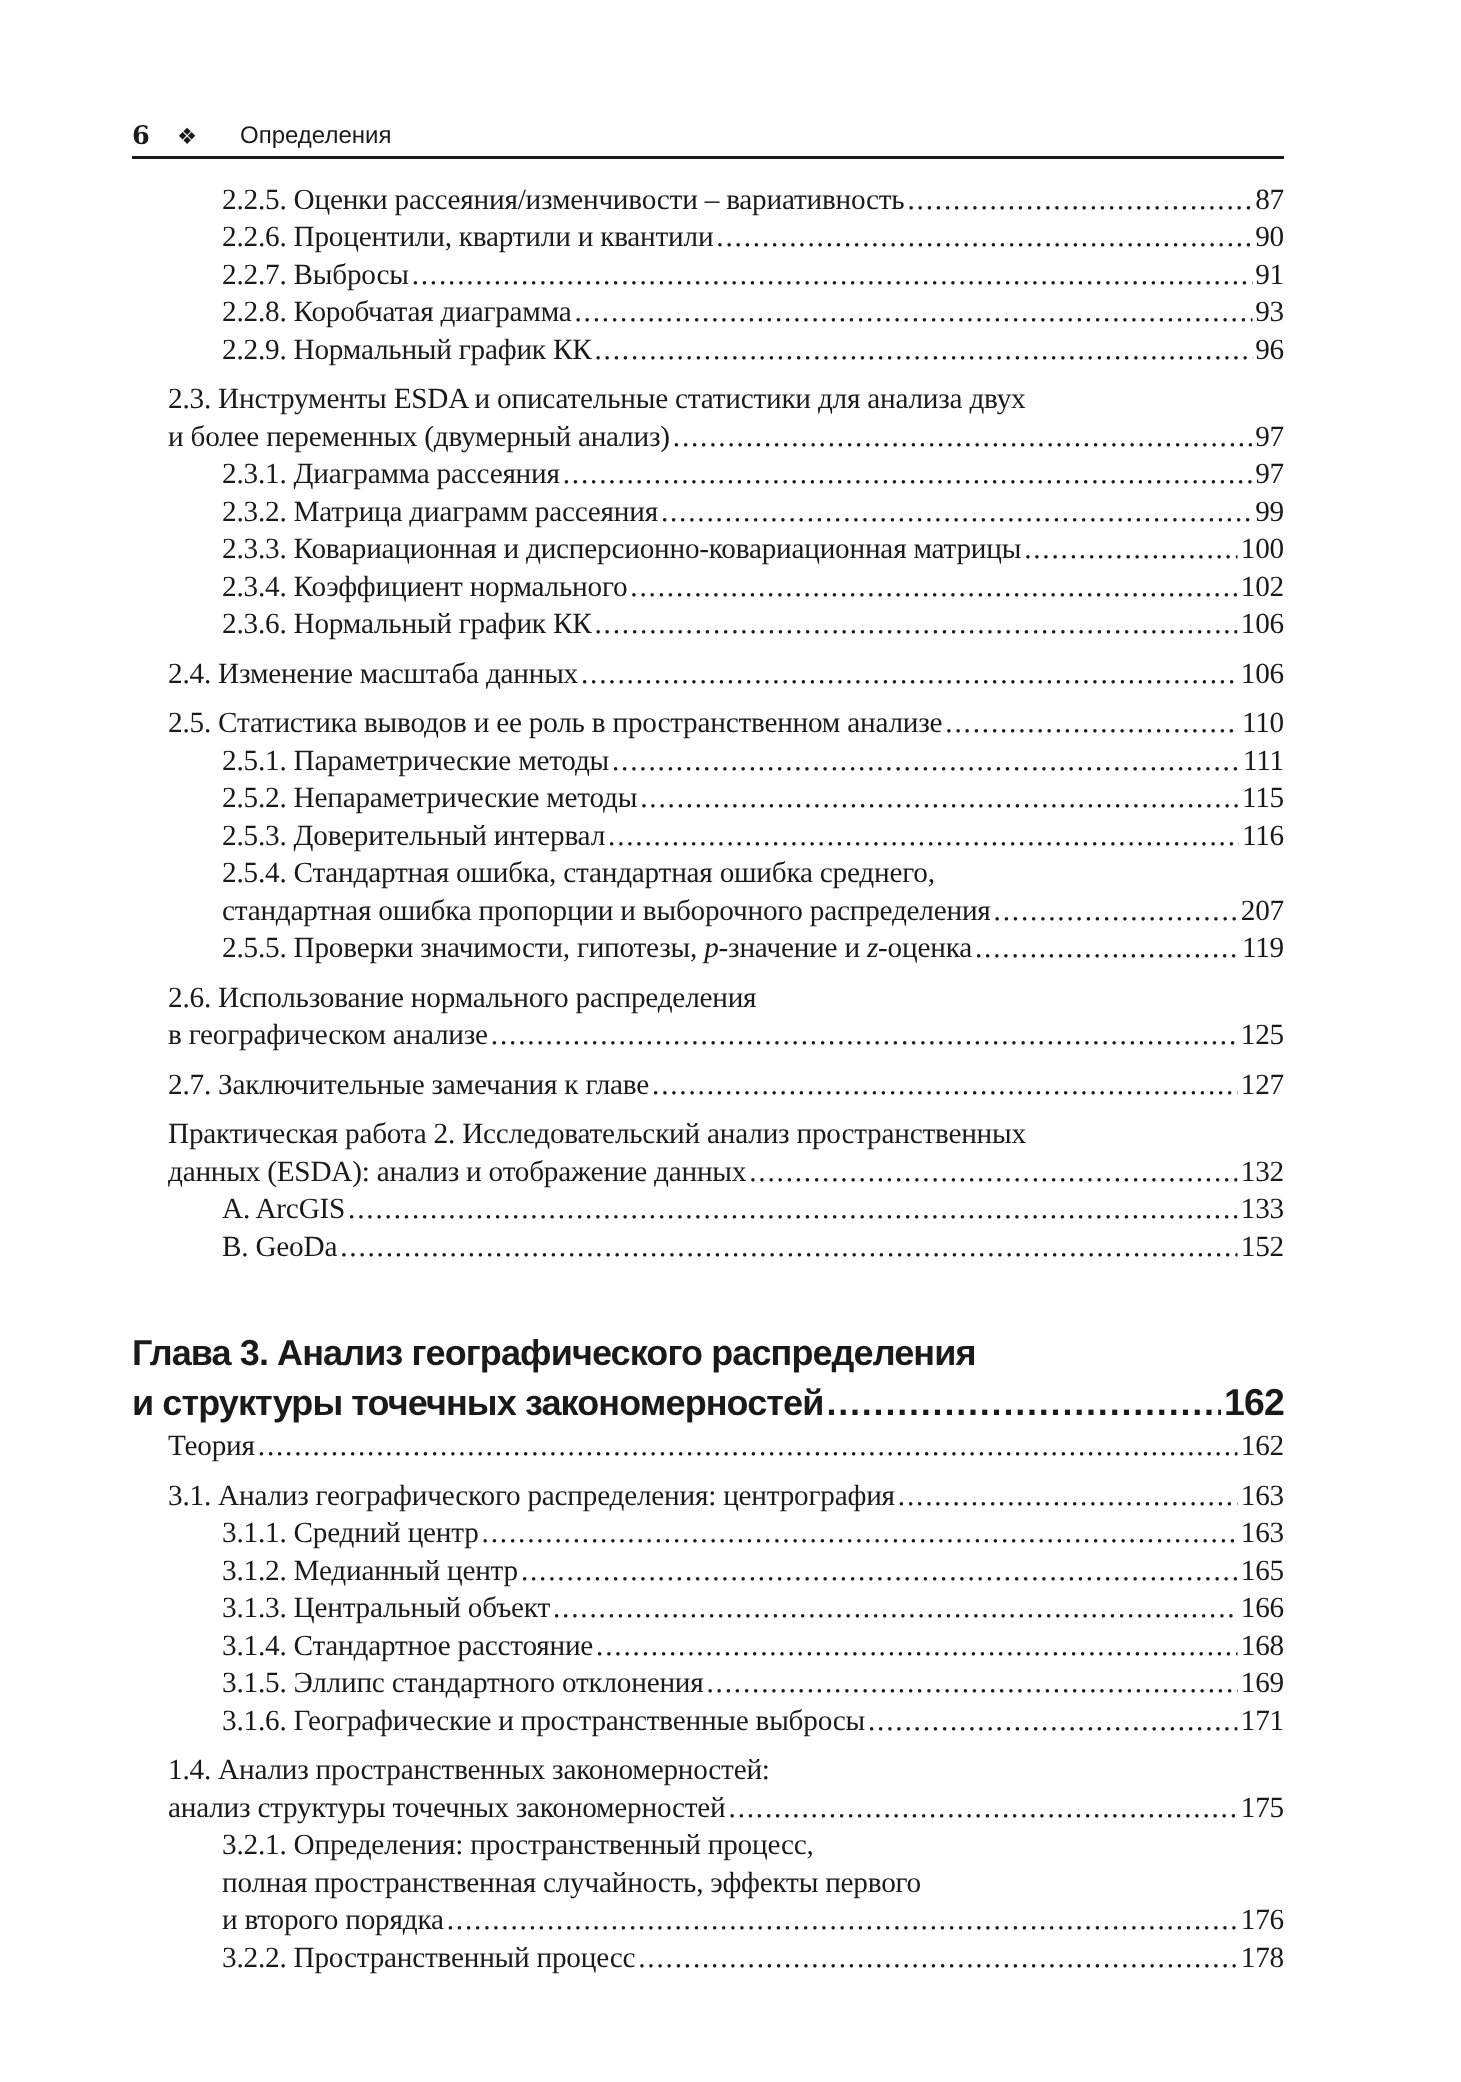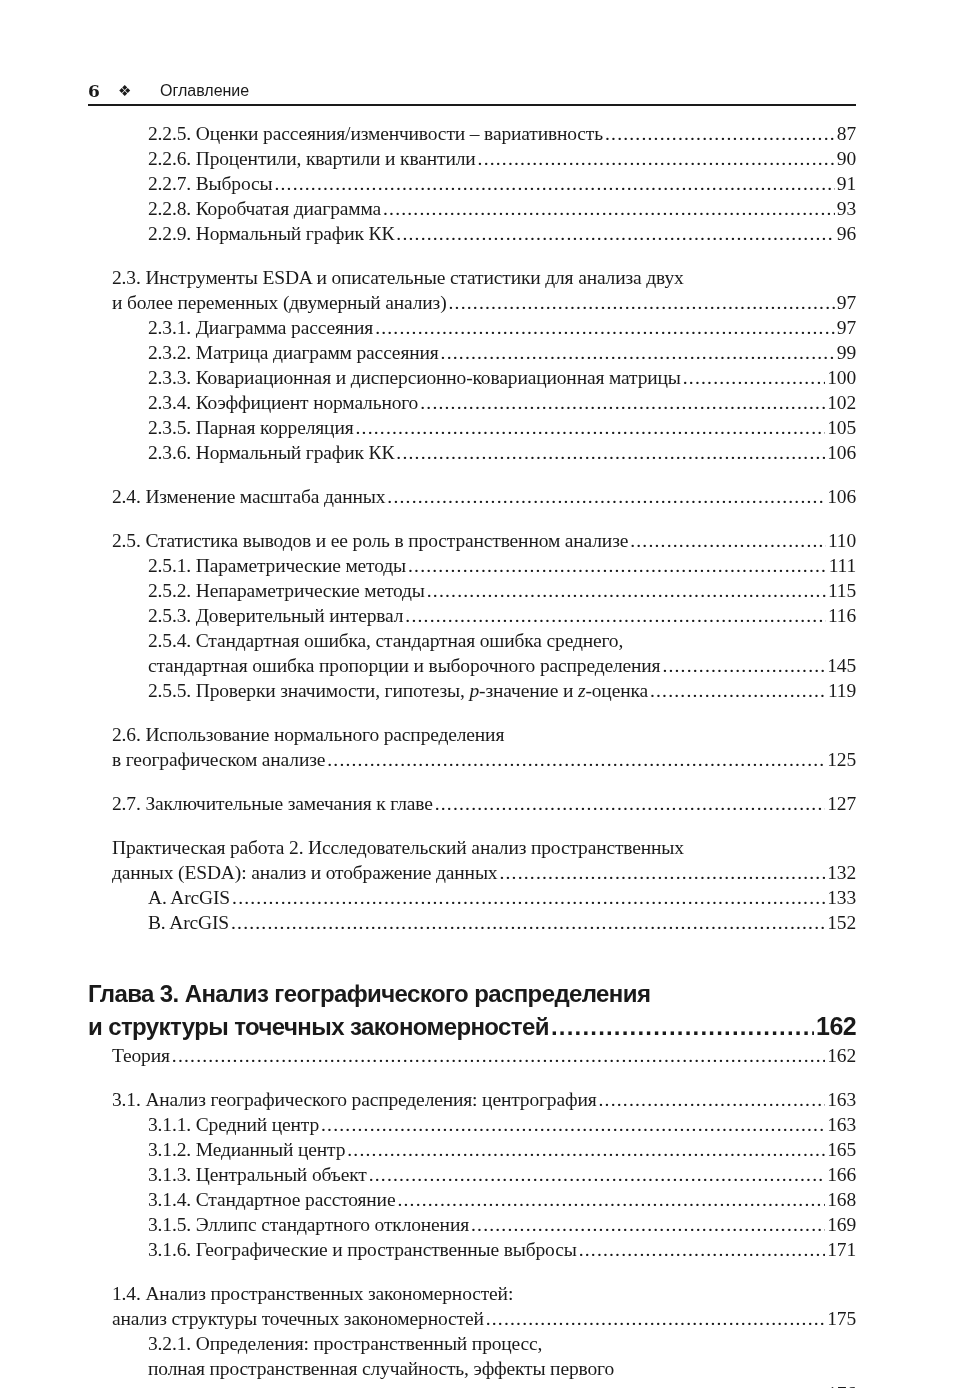--- a/index.html
+++ b/index.html
@@ -4,40 +4,40 @@
 <style>
   html, body { margin: 0; padding: 0; background: #ffffff; }
   body { width: 974px; height: 1388px; position: relative; overflow: hidden; color: #1a1a1a; }
   .page { position: absolute; left: 88px; top: 0; width: 768px; }
   .header { position: absolute; top: 78px; left: 0; width: 768px; height: 26px; border-bottom: 2px solid #1a1a1a; display: flex; align-items: center; }
   .pgnum { font-family: "DejaVu Serif", serif; font-weight: bold; font-size: 17px; width: 26px; }
   .orn { font-family: "DejaVu Sans", sans-serif; font-size: 15px; width: 42px; text-align: left; padding-left: 4px; }
   .htitle { font-family: "Liberation Sans", sans-serif; font-size: 16px; }
   .toc { position: absolute; top: 121px; left: 0; width: 768px; font-family: "Liberation Serif", serif; font-size: 19.5px; letter-spacing: -0.15px; }
   .row { display: flex; align-items: baseline; height: 25px; line-height: 25px; white-space: nowrap; }
-  .row.gap { margin-top: 19px; }
+  .row.gap { margin-top: 8px; }
   .row .lbl { flex: 0 0 auto; }
   .row .dots { flex: 1 1 auto; overflow: hidden; margin: 0 2px; }
   .row .dots::before { content: "......................................................................................................................................................................................................................."; letter-spacing: 1.2px; }
   .row .pg { flex: 0 0 auto; text-align: left; }
   .ind1 { padding-left: 24px; }
   .ind2 { padding-left: 60px; }
   .chap { font-family: "Liberation Sans", sans-serif; font-weight: bold; font-size: 24px; letter-spacing: -0.6px; height: 33px; line-height: 33px; }
   .chap-first { margin-top: 42px; }
   .chap .pg { font-size: 25px; }
   i { font-style: italic; }
 </style>
 </head>
 <body>
 
 <div class="page">
   <div class="header">
     <span class="pgnum">6</span>
     <span class="orn">❖</span>
-    <span class="htitle">Оглавление</span>
+    <span class="htitle">Определения</span>
   </div>
   <div class="toc" id="toc">
       <div class="row ind2">
         <span class="lbl">2.2.5. Оценки рассеяния/изменчивости – вариативность</span>
         <span class="dots"></span>
         <span class="pg">87</span>
       </div>
       <div class="row ind2">
         <span class="lbl">2.2.6. Процентили, квартили и квантили</span>
         <span class="dots"></span>
@@ -80,25 +80,20 @@
         <span class="lbl">2.3.3. Ковариационная и дисперсионно-ковариационная матрицы</span>
         <span class="dots"></span>
         <span class="pg">100</span>
       </div>
       <div class="row ind2">
         <span class="lbl">2.3.4. Коэффициент нормального</span>
         <span class="dots"></span>
         <span class="pg">102</span>
       </div>
       <div class="row ind2">
-        <span class="lbl">2.3.5. Парная корреляция</span>
-        <span class="dots"></span>
-        <span class="pg">105</span>
-      </div>
-      <div class="row ind2">
         <span class="lbl">2.3.6. Нормальный график КК</span>
         <span class="dots"></span>
         <span class="pg">106</span>
       </div>
       <div class="row ind1 gap">
         <span class="lbl">2.4. Изменение масштаба данных</span>
         <span class="dots"></span>
         <span class="pg">106</span>
       </div>
       <div class="row ind1 gap">
@@ -120,21 +115,21 @@
         <span class="lbl">2.5.3. Доверительный интервал</span>
         <span class="dots"></span>
         <span class="pg">116</span>
       </div>
       <div class="row ind2">
         <span class="lbl">2.5.4. Стандартная ошибка, стандартная ошибка среднего,</span>
       </div>
       <div class="row ind2">
         <span class="lbl">стандартная ошибка пропорции и выборочного распределения</span>
         <span class="dots"></span>
-        <span class="pg">145</span>
+        <span class="pg">207</span>
       </div>
       <div class="row ind2">
         <span class="lbl">2.5.5. Проверки значимости, гипотезы, <i>p</i>-значение и <i>z</i>-оценка</span>
         <span class="dots"></span>
         <span class="pg">119</span>
       </div>
       <div class="row ind1 gap">
         <span class="lbl">2.6. Использование нормального распределения</span>
       </div>
       <div class="row ind1">
@@ -154,21 +149,21 @@
         <span class="lbl">данных (ESDA): анализ и отображение данных</span>
         <span class="dots"></span>
         <span class="pg">132</span>
       </div>
       <div class="row ind2">
         <span class="lbl">A. ArcGIS</span>
         <span class="dots"></span>
         <span class="pg">133</span>
       </div>
       <div class="row ind2">
-        <span class="lbl">B. ArcGIS</span>
+        <span class="lbl">B. GeoDa</span>
         <span class="dots"></span>
         <span class="pg">152</span>
       </div>
       <div class="row chap chap-first">
         <span class="lbl">Глава 3. Анализ географического распределения</span>
       </div>
       <div class="row chap">
         <span class="lbl">и структуры точечных закономерностей</span>
         <span class="dots"></span>
         <span class="pg">162</span>

